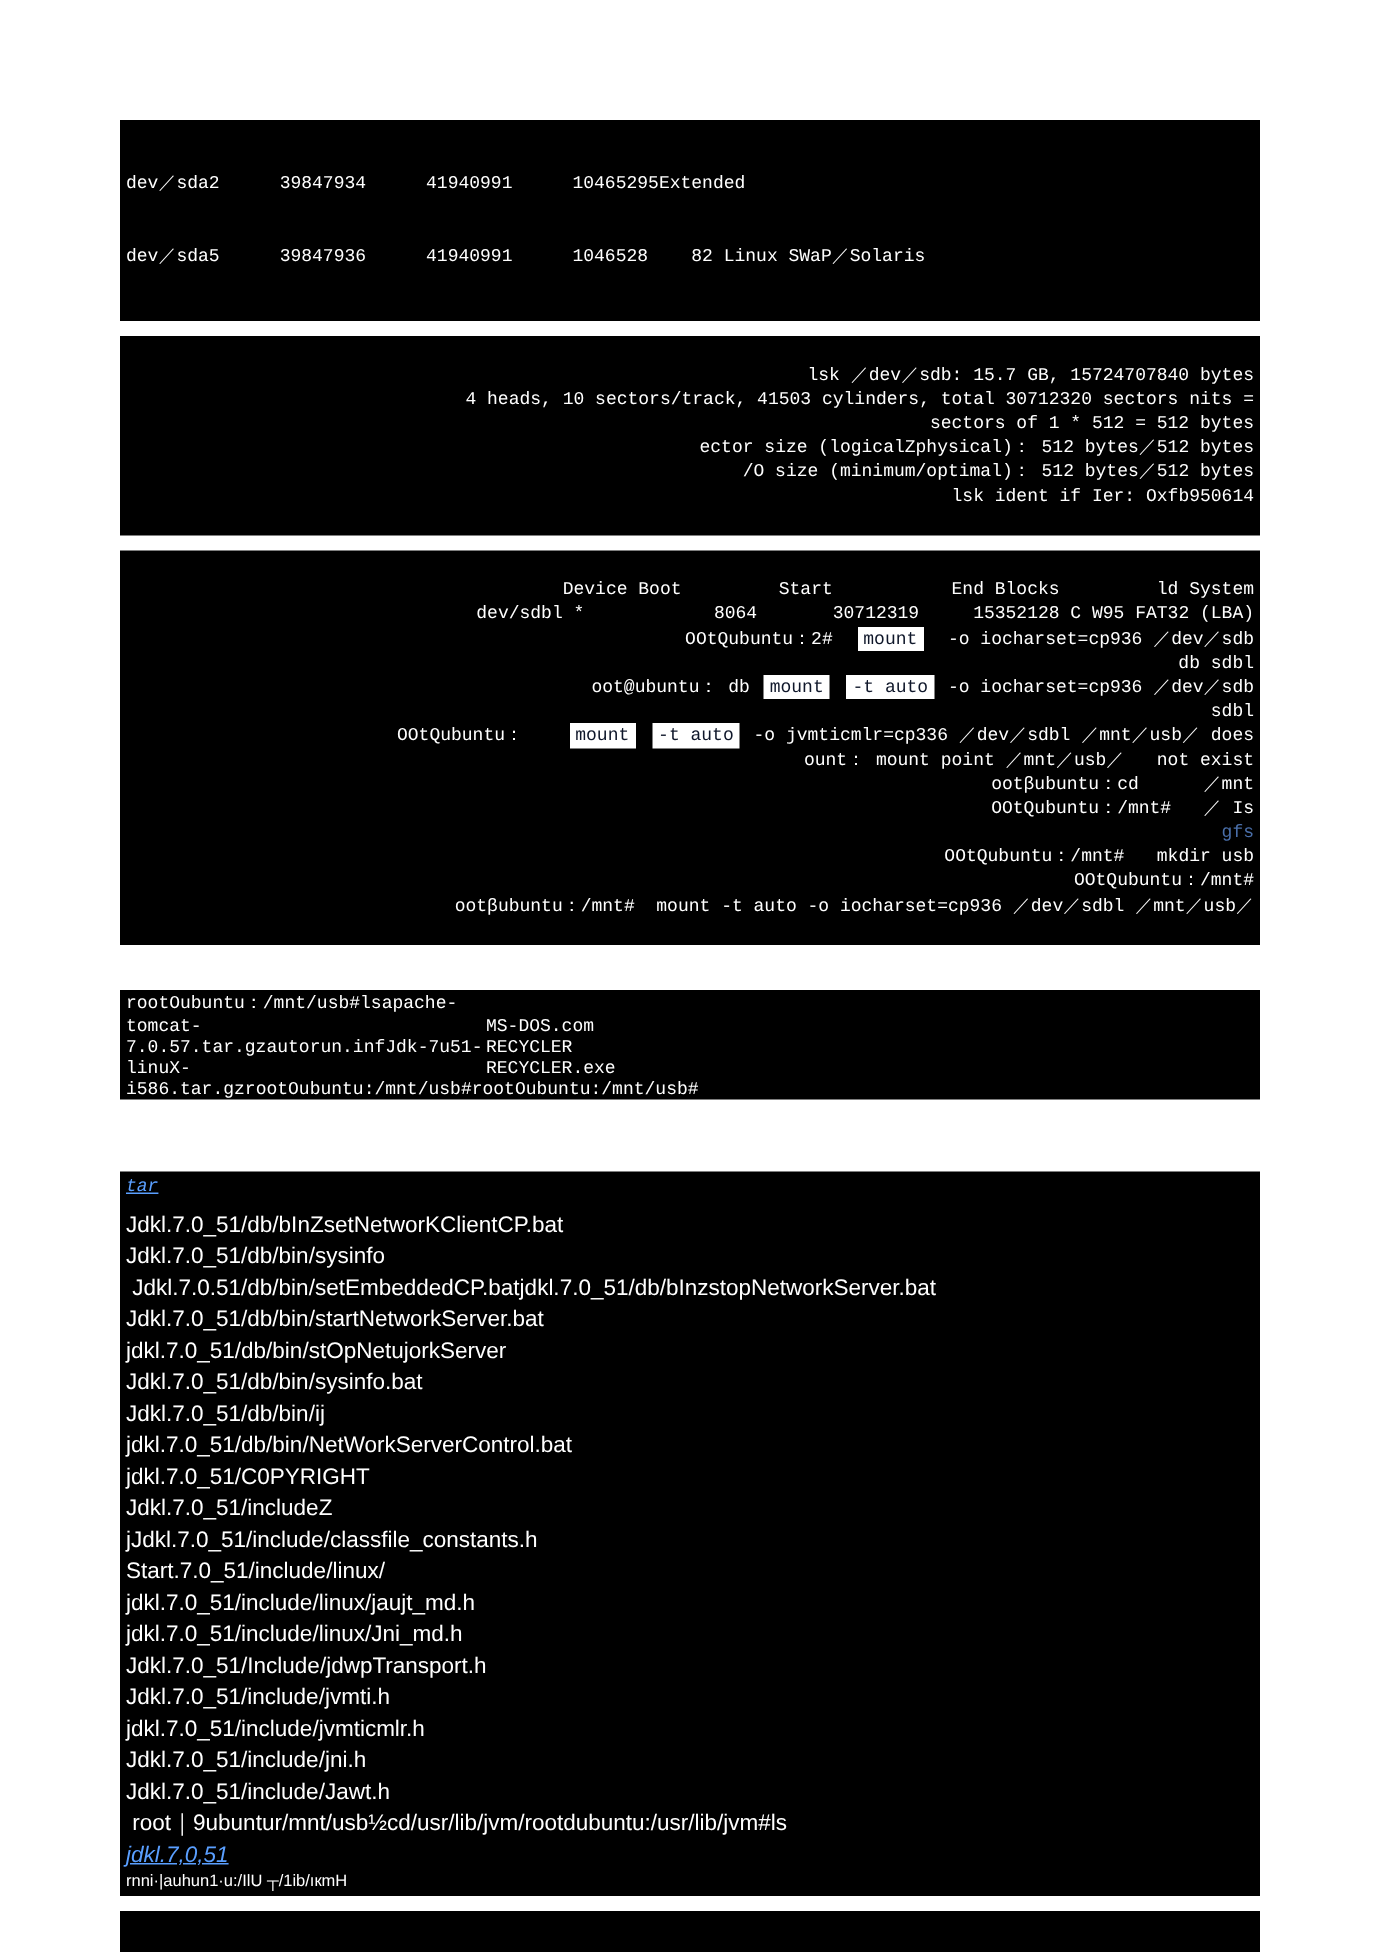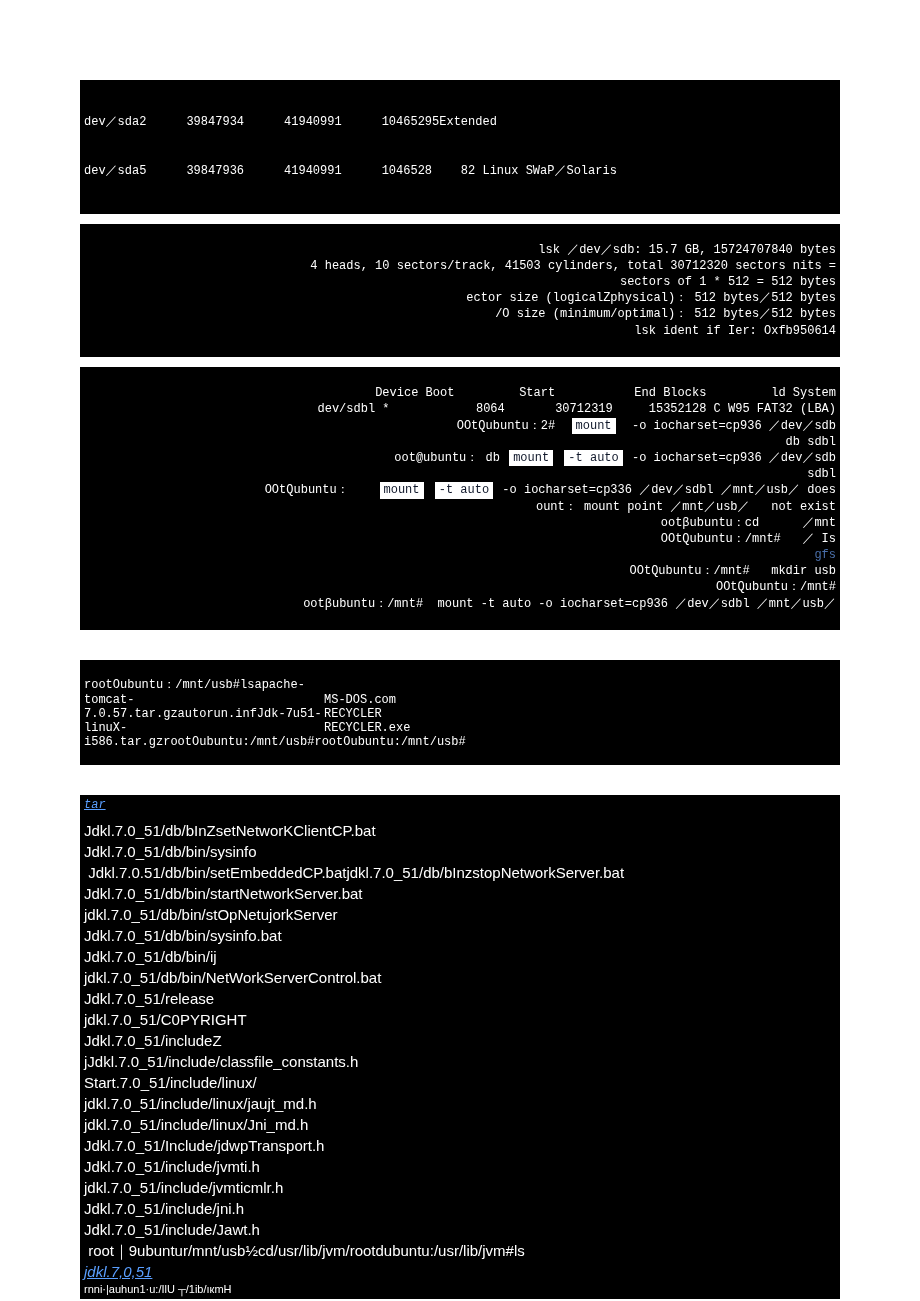--- a/index.html
+++ b/index.html
@@ -60,22 +60,22 @@
     font-style: italic;
   }
   .section-gap {
     height: 20px;
   }
   .ls-block {
     background: #000;
     color: #fff;
     font-family: "Courier New", monospace;
     font-size: 12px;
-    padding: 16px 4px;
-    margin-bottom: 10px;
+    padding: 0 4px;
+    margin-bottom: 28px;
     position: relative;
   }
 </style>
 </head>
 <body>
 
 <div class="page">
 
   <div class="terminal">
     <div class="table-row">
@@ -101,21 +101,21 @@
 <span>lsk ident if Ier: Oxfb950614</span>
   </div>
 
   <div class="terminal">
 <span>   Device Boot         Start           End Blocks         ld System</span>
 <span>dev/sdbl *            8064       30712319     15352128 C W95 FAT32 (LBA)</span>
 <span><span>OOtQubuntu：2#</span>  <span class="whitebox">mount</span>  <span>-o iocharset=cp936 ／dev／sdb</span></span>
 <span>db sdbl</span>
 <span><span>oot@ubuntu： db</span> <span class="whitebox">mount</span> <span class="whitebox">-t auto</span> <span>-o iocharset=cp936 ／dev／sdb</span></span>
 <span>sdbl</span>
-<span><span>OOtQubuntu：</span>    <span class="whitebox">mount</span> <span class="whitebox">-t auto</span> <span>-o iocharset=cp336 ／dev／sdbl ／mnt／usb／ does</span></span>
+<span><span>OOtQubuntu：</span>    <span class="whitebox">mount</span> <span class="whitebox">-t auto</span> <span>-o jvmticmlr=cp336 ／dev／sdbl ／mnt／usb／ does</span></span>
 <span><span>ount： mount point ／mnt／usb／</span>   <span>not exist</span></span>
 <span>ootβubuntu：cd      ／mnt</span>
 <span>OOtQubuntu：/mnt#   ／ Is</span>
 <span class="dimblue">gfs</span>
 <span>OOtQubuntu：/mnt#   mkdir usb</span>
 <span>OOtQubuntu：/mnt#</span>
 <span>ootβubuntu：/mnt#  mount -t auto -o iocharset=cp936 ／dev／sdbl ／mnt／usb／</span>
   </div>
 
   <div class="section-gap"></div>
@@ -143,21 +143,20 @@
     <div class="line blue-link" style="font-size:12px;font-family:'Courier New',monospace;">tar</div>
     <div style="height:6px;"></div>
     <div class="line">Jdkl.7.0_51/db/bInZsetNetworKClientCP.bat</div>
     <div class="line">Jdkl.7.0_51/db/bin/sysinfo</div>
     <div class="line"> Jdkl.7.0.51/db/bin/setEmbeddedCP.batjdkl.7.0_51/db/bInzstopNetworkServer.bat</div>
     <div class="line">Jdkl.7.0_51/db/bin/startNetworkServer.bat</div>
     <div class="line">jdkl.7.0_51/db/bin/stOpNetujorkServer</div>
     <div class="line">Jdkl.7.0_51/db/bin/sysinfo.bat</div>
     <div class="line">Jdkl.7.0_51/db/bin/ij</div>
     <div class="line">jdkl.7.0_51/db/bin/NetWorkServerControl.bat</div>
-    <div class="line">Jdkl.7.0_51/release</div>
     <div class="line">jdkl.7.0_51/C0PYRIGHT</div>
     <div class="line">Jdkl.7.0_51/includeZ</div>
     <div class="line">jJdkl.7.0_51/include/classfile_constants.h</div>
     <div class="line">Start.7.0_51/include/linux/</div>
     <div class="line">jdkl.7.0_51/include/linux/jaujt_md.h</div>
     <div class="line">jdkl.7.0_51/include/linux/Jni_md.h</div>
     <div class="line">Jdkl.7.0_51/Include/jdwpTransport.h</div>
     <div class="line">Jdkl.7.0_51/include/jvmti.h</div>
     <div class="line">jdkl.7.0_51/include/jvmticmlr.h</div>
     <div class="line">Jdkl.7.0_51/include/jni.h</div>

